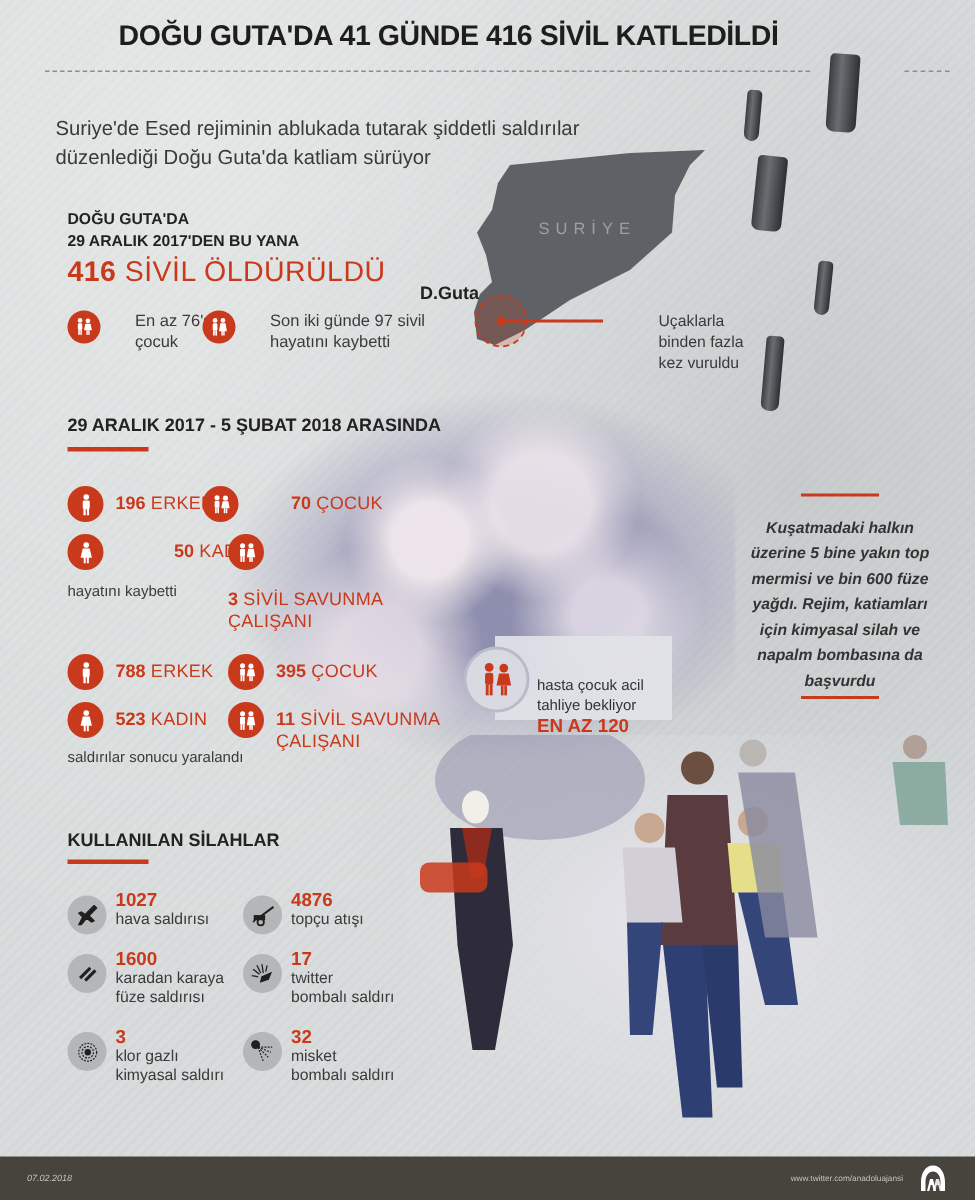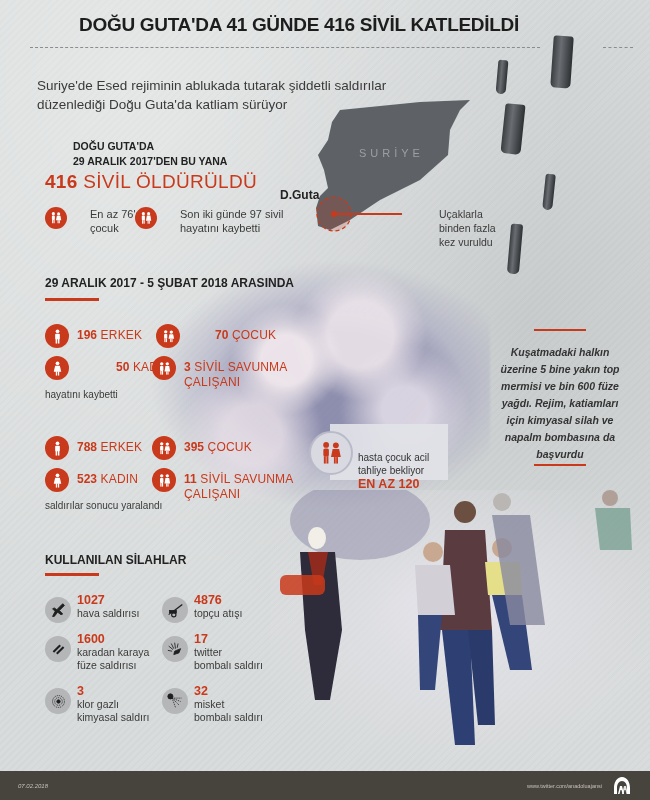--- a/index.html
+++ b/index.html
@@ -27,21 +27,21 @@
     border-top: 1px dashed #8a8d90;
   }
   .dash-line-2 { left: 603px; top: 47px; width: 30px; border-top: 1px dashed #8a8d90; }
   .subtitle {
     left: 37px; top: 76px; width: 360px;
     font-size: 13.5px; line-height: 19px; color: #3a3a3a;
   }
 
   
   .since-head {
-    left: 45px; top: 139px; font-size: 10.5px; font-weight: bold; line-height: 15px; color: #222; margin-left: 28px;
+    left: 45px; top: 139px; font-size: 10.5px; font-weight: bold; line-height: 15px; color: #222;
   }
   .big-killed {
     left: 45px; top: 171px; font-size: 19px; color: #c9391b; letter-spacing: 0.3px;
   }
   .big-killed b { font-weight: bold; }
   .circle-icon {
     width: 22px; height: 22px; border-radius: 50%;
     background: #c9391b; display: flex; align-items: center; justify-content: center;
   }
   .circle-icon svg { width: 14px; height: 14px; fill: #fff; }
@@ -214,21 +214,21 @@
   <div class="ic circle-icon">
       <svg viewBox="0 0 16 16" fill="#fff">
         <circle cx="8" cy="2.5" r="2"></circle>
         <rect x="5.5" y="5" width="5" height="6" rx="1"></rect>
         <rect x="6" y="10.5" width="1.6" height="5"></rect>
         <rect x="8.4" y="10.5" width="1.6" height="5"></rect>
       </svg>
     </div>
   <div class="txt"><span class="num">196</span><span class="lbl"> ERKEK</span></div>
 </div>
-<div class="abs stat" style="left:156px;top:324px;gap:35px;">
+<div class="abs stat" style="left:135px;top:324px;gap:35px;">
   <div class="ic circle-icon">
       <svg viewBox="0 0 16 16" fill="#fff">
         <circle cx="5" cy="3" r="1.8"></circle>
         <rect x="3.3" y="5.2" width="3.4" height="5" rx="1"></rect>
         <rect x="3.6" y="10" width="1.2" height="4"></rect>
         <rect x="5.2" y="10" width="1.2" height="4"></rect>
         <circle cx="11" cy="3.3" r="1.8"></circle>
         <path d="M9 5.5h4l1 5h-6z"></path>
         <rect x="9.8" y="10.5" width="1.1" height="3.5"></rect>
         <rect x="11.2" y="10.5" width="1.1" height="3.5"></rect>
@@ -240,21 +240,21 @@
   <div class="ic circle-icon">
       <svg viewBox="0 0 16 16" fill="#fff">
         <circle cx="8" cy="2.5" r="2"></circle>
         <path d="M5.5 5h5l1.5 6.5h-8z"></path>
         <rect x="6.2" y="11" width="1.4" height="4.5"></rect>
         <rect x="8.4" y="11" width="1.4" height="4.5"></rect>
       </svg>
     </div>
   <div class="txt"><span class="num">50</span><span class="lbl"> KADIN</span></div>
 </div>
-<div class="abs stat" style="left:152px;top:356px;">
+<div class="abs stat" style="left:152px;top:356px;flex-direction:column;">
   <div class="ic circle-icon">
       <svg viewBox="0 0 16 16" fill="#fff">
         <circle cx="5" cy="3" r="1.8"></circle>
         <rect x="3.2" y="5.2" width="3.6" height="5.5" rx="1"></rect>
         <rect x="3.5" y="10.5" width="1.3" height="4"></rect>
         <rect x="5.2" y="10.5" width="1.3" height="4"></rect>
         <circle cx="11" cy="3" r="1.8"></circle>
         <path d="M9 5.2h4l1 6h-6z"></path>
         <rect x="9.8" y="11" width="1.1" height="3.5"></rect>
         <rect x="11.2" y="11" width="1.1" height="3.5"></rect>

